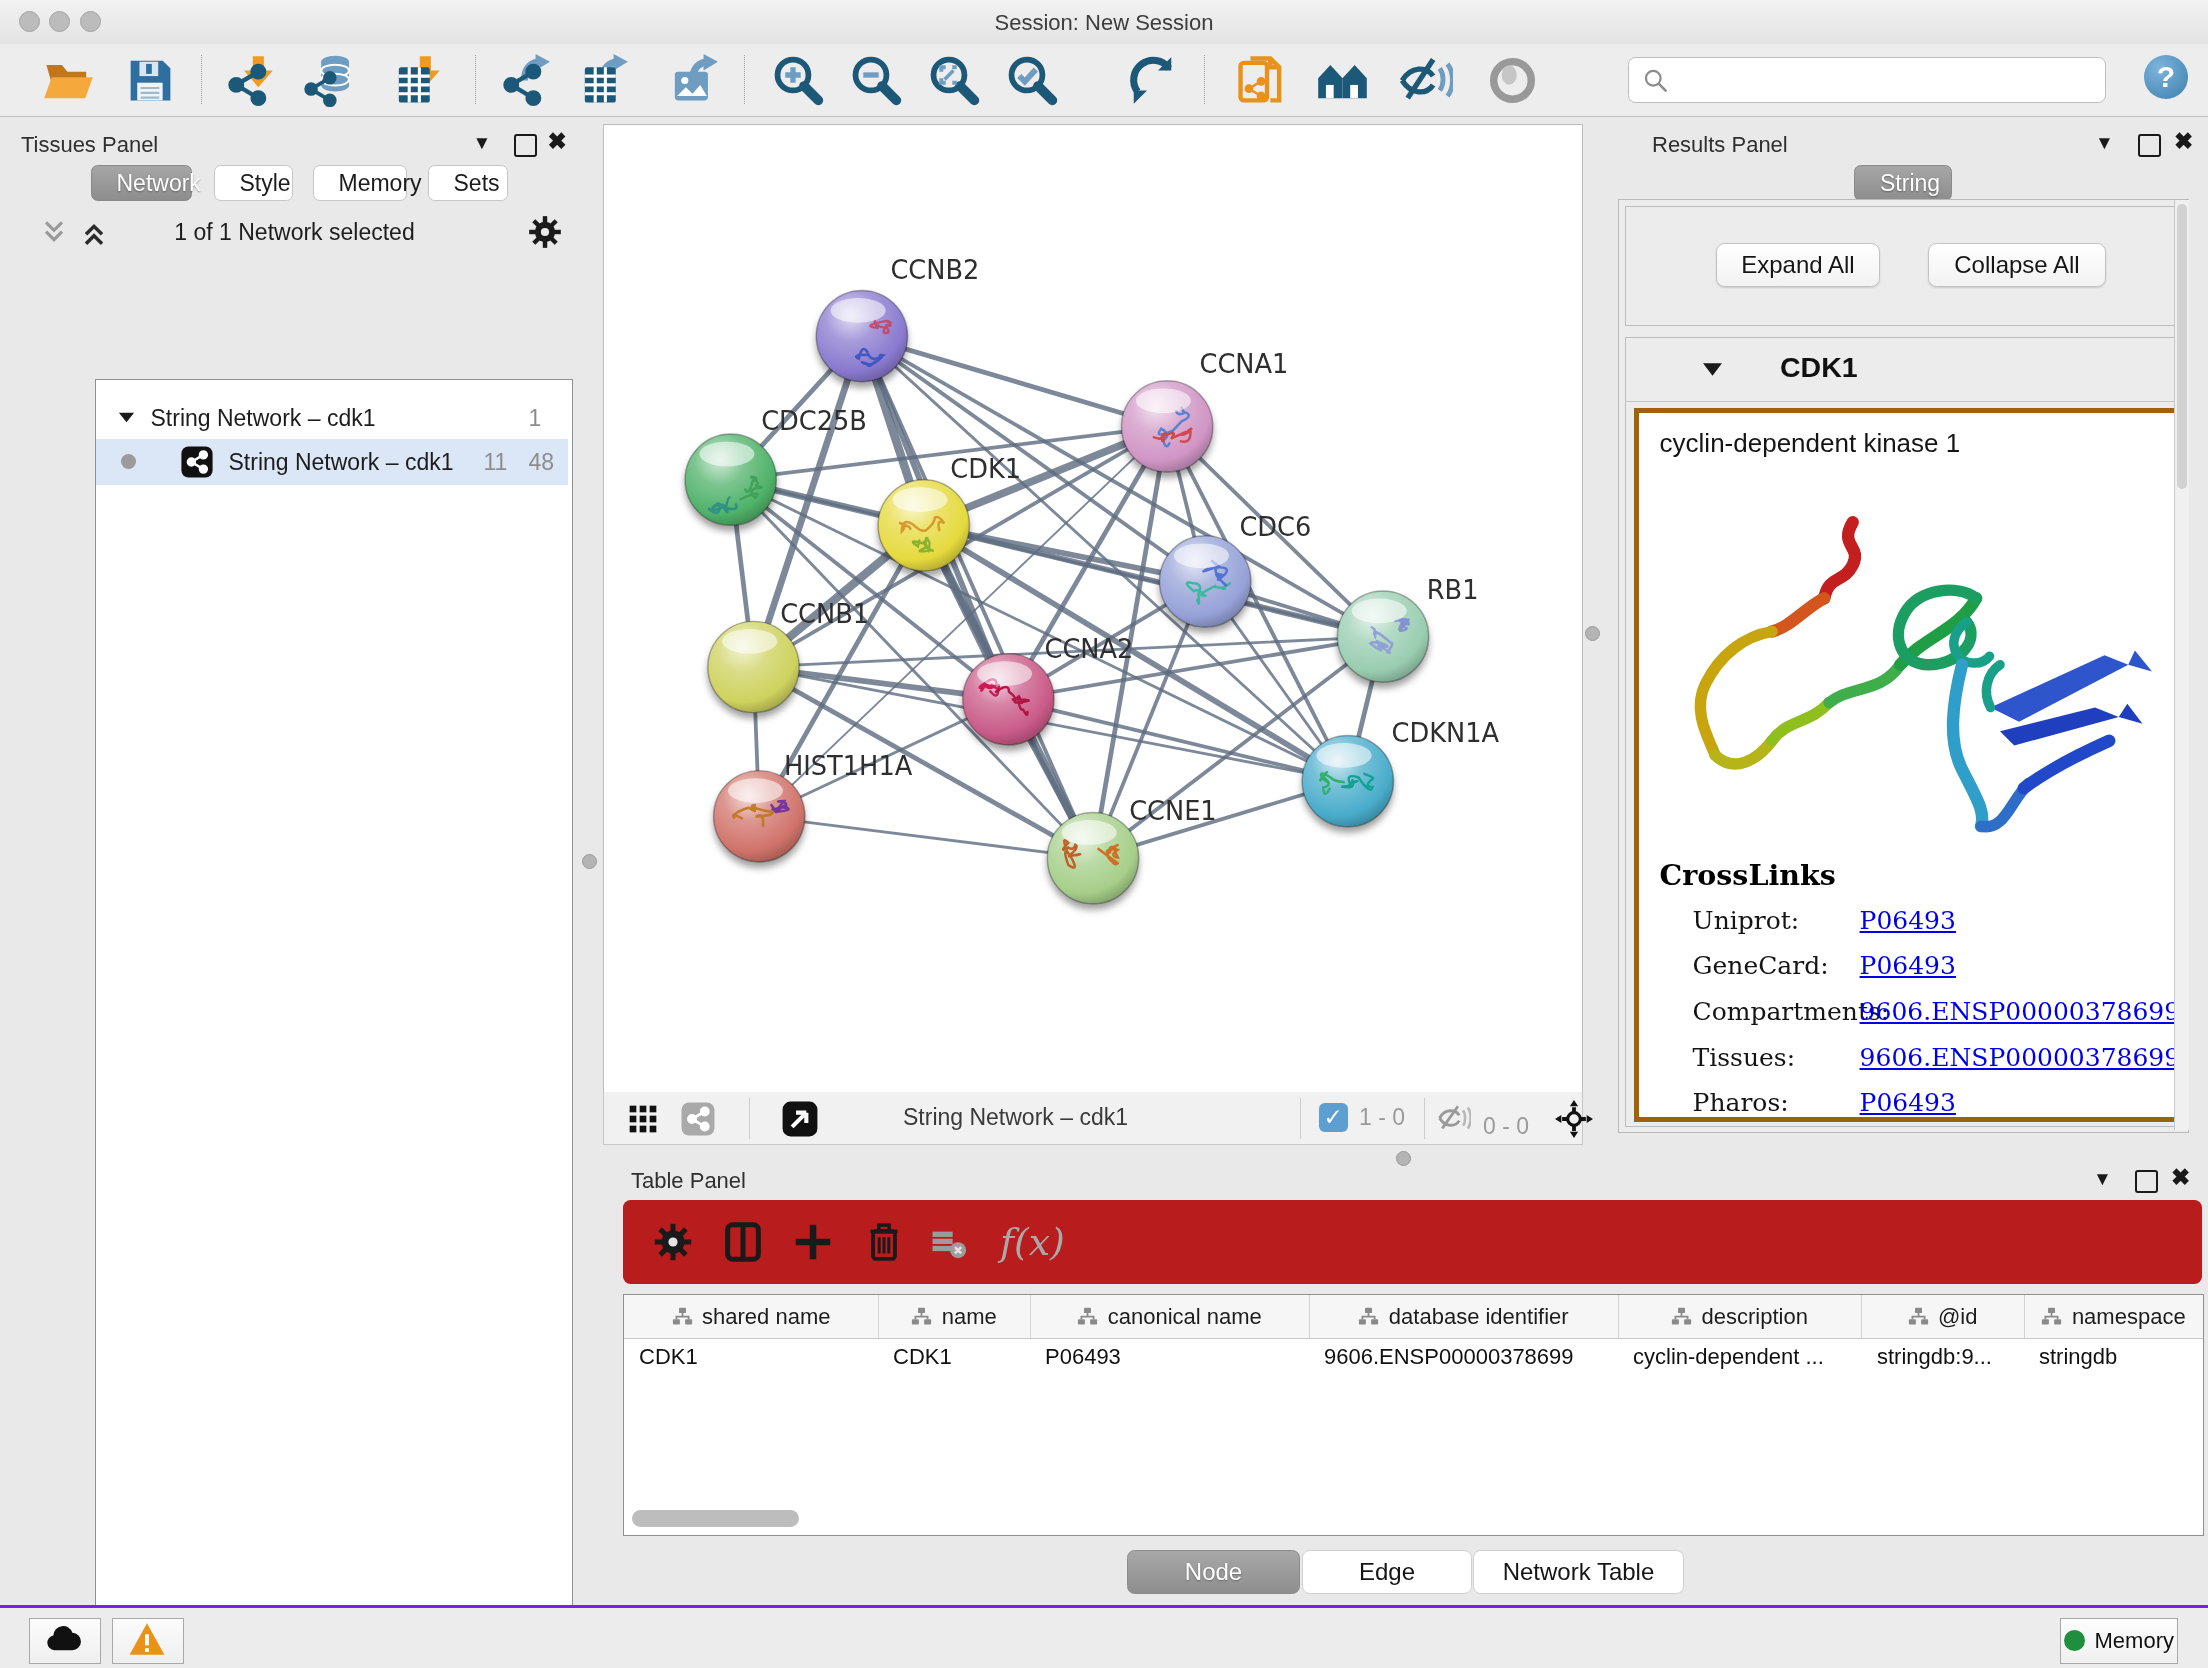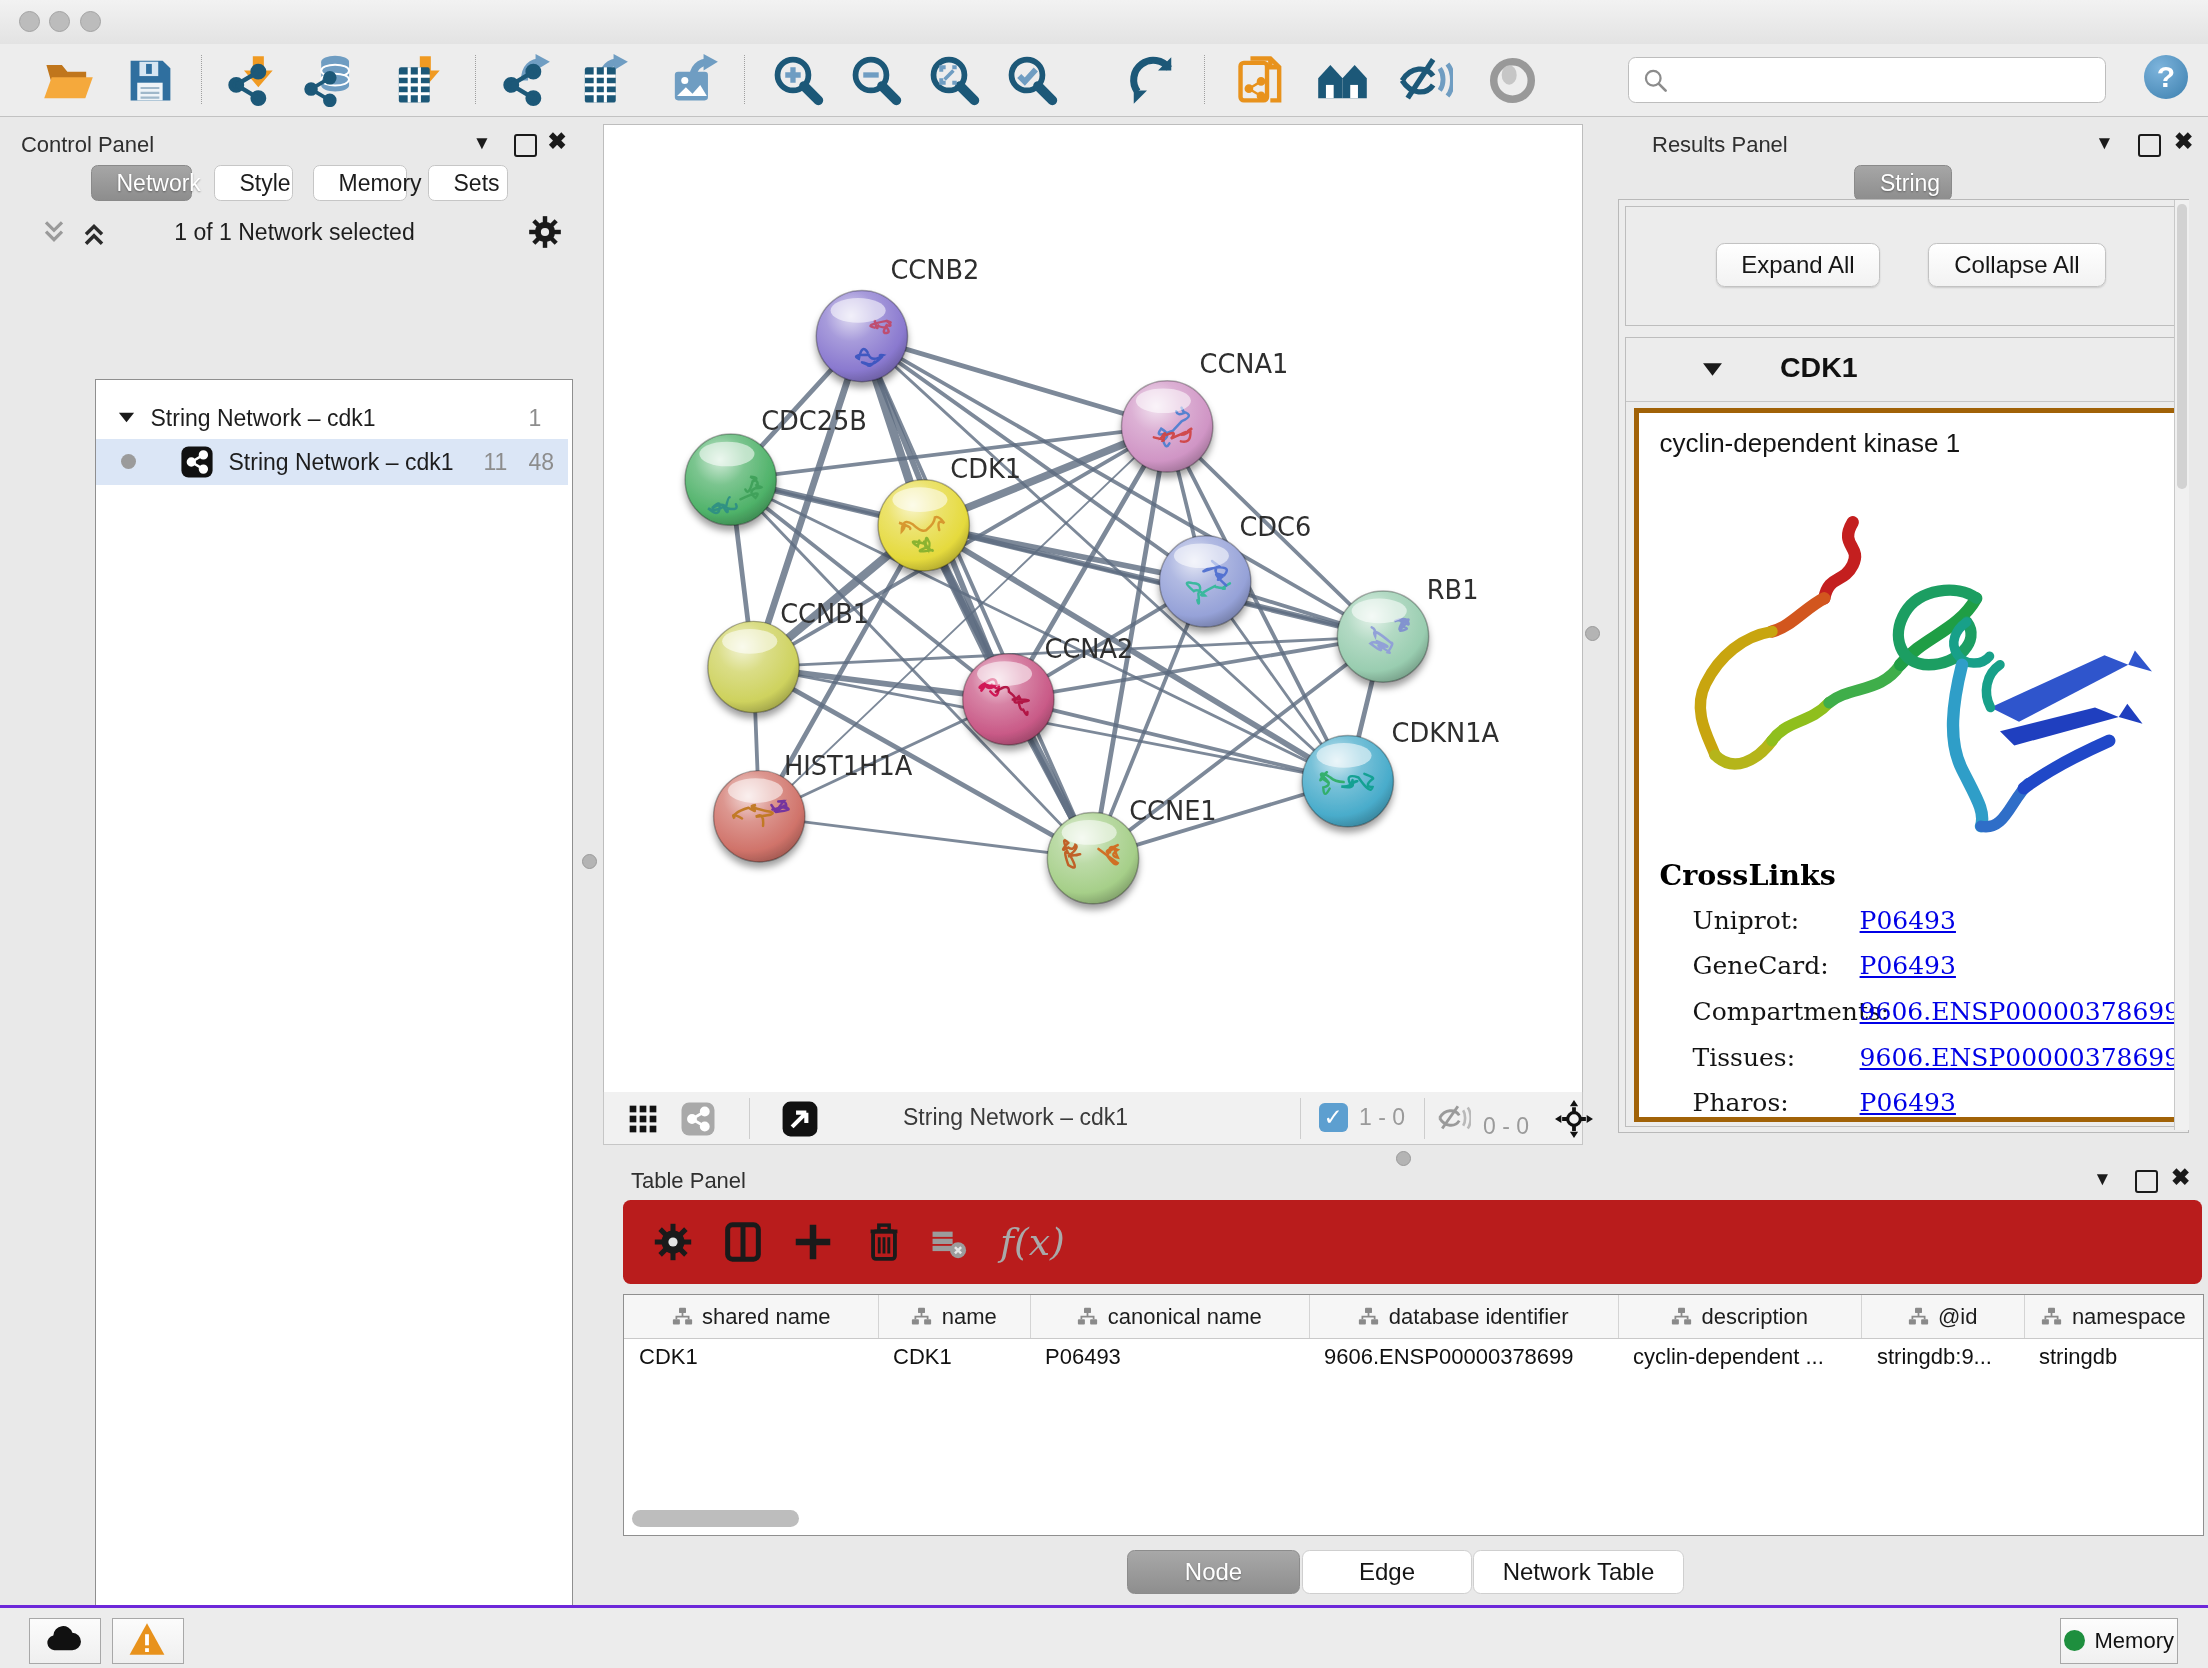--- a/index.html
+++ b/index.html
@@ -60,20 +60,21 @@
 </style>
 </head>
 <body>
 
 <div id="app">
 
   <div class="abs titlebar">
     <div class="abs tl-dot" style="left:19px"></div>
     <div class="abs tl-dot" style="left:49px"></div>
     <div class="abs tl-dot" style="left:80px"></div>
+    <div class="abs win-title">Session: New Session</div>
   </div>
 
   <div class="abs toolbar" id="main-toolbar">
     <div class="abs searchbox">
       <svg class="abs search-glyph" viewBox="0 0 24 24">
           <circle cx="10" cy="10" r="6.5" fill="none" stroke="#8c8c8c" stroke-width="2"></circle>
           <path d="M15 15l6 6" stroke="#8c8c8c" stroke-width="2.4" stroke-linecap="round"></path>
         </svg>
     </div>
     <div class="abs helpbtn">?</div>
@@ -204,21 +205,21 @@
           <path d="M3.5 20L15 2.5" stroke="#1c5878" stroke-width="2.4"></path>
           <path d="M18 6.5c2 2.8 2 7.2 0 10M21.5 4.5c3 3.8 3 11 0 14.5" fill="none" stroke="#6f9dc2" stroke-width="2.2"></path>
         </svg></div>
       <div class="abs tb-icon" style="left: 1486px;"><svg width="53" height="53" viewBox="0 0 24 24">
           <circle cx="12" cy="12" r="8.5" fill="none" stroke="#999" stroke-width="3.4"></circle>
           <ellipse cx="10.5" cy="9.5" rx="3.4" ry="4.4" fill="#c6c6c6"></ellipse>
         </svg></div>
     </div>
 
   <div class="abs" style="left:9.5px;top:124px;width:576px;height:1482px">
-    <div class="abs panel-title" style="left:11.4px;top:7.6px">Control Panel</div>
+    <div class="abs panel-title" style="left:11.4px;top:7.6px">Tissues Panel</div>
     <div class="abs wc-tri" style="left:463px;top:7.6px">▼</div>
     <div class="abs wc-box" style="left:504px;top:9.5px"></div>
     <div class="abs wc-x" style="left:538px;top:7.6px">✖</div>
 
     <div class="abs tab active" style="left:81px;top:41px;width:49px">Network</div>
     <div class="abs tab" style="left:204px;top:41px;width:27px">Style</div>
     <div class="abs tab" style="left:303px;top:41px;width:42px">Memory</div>
     <div class="abs tab" style="left:418px;top:41px;width:28.5px">Sets</div>
 
     <svg class="abs" style="left:28.5px;top:93px" width="32" height="32" viewBox="0 0 24 24">

